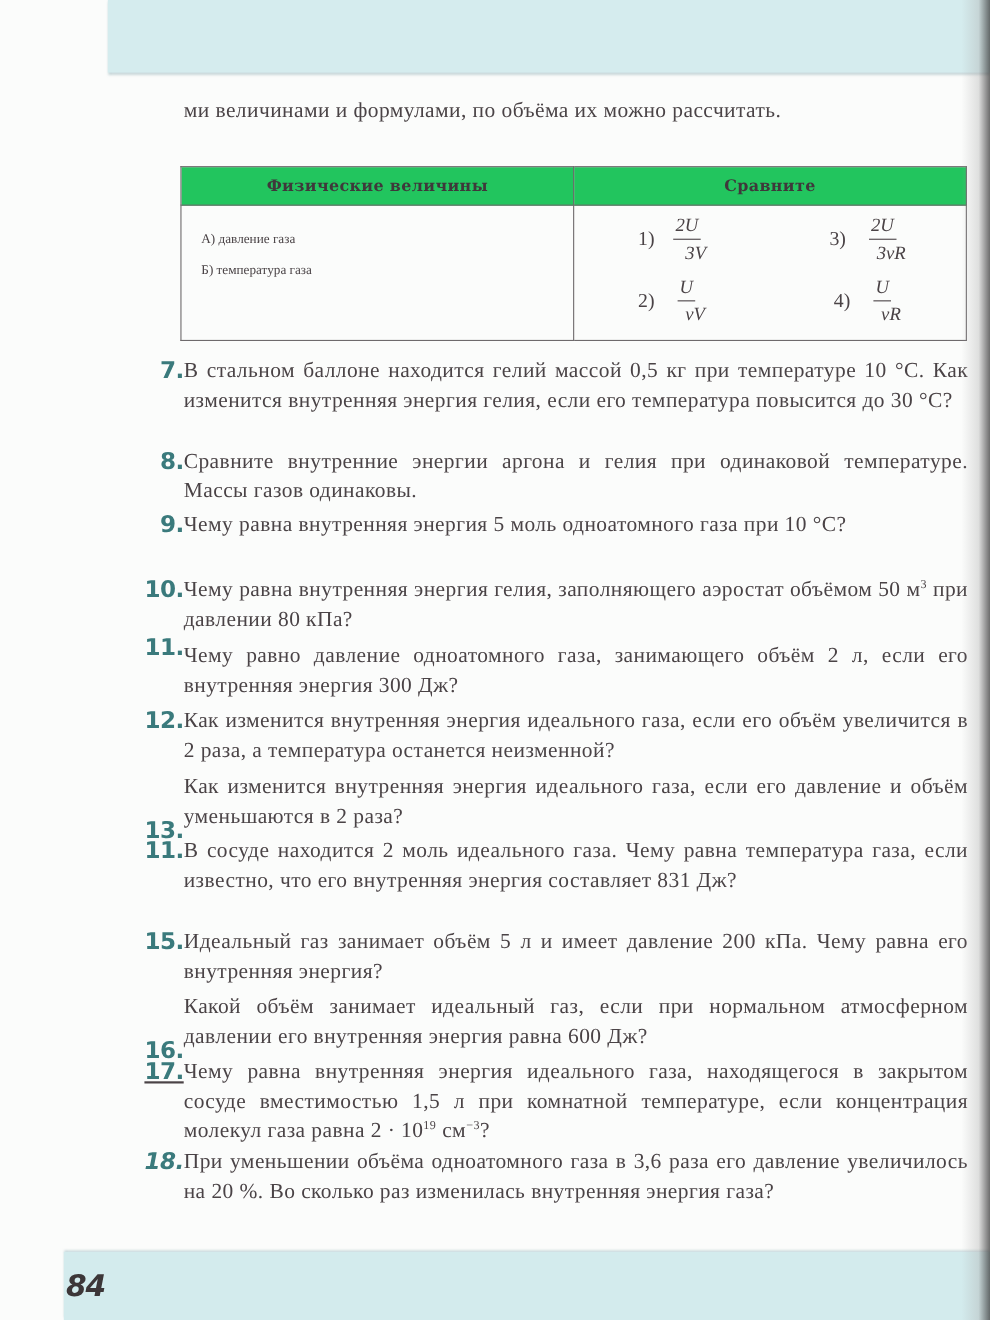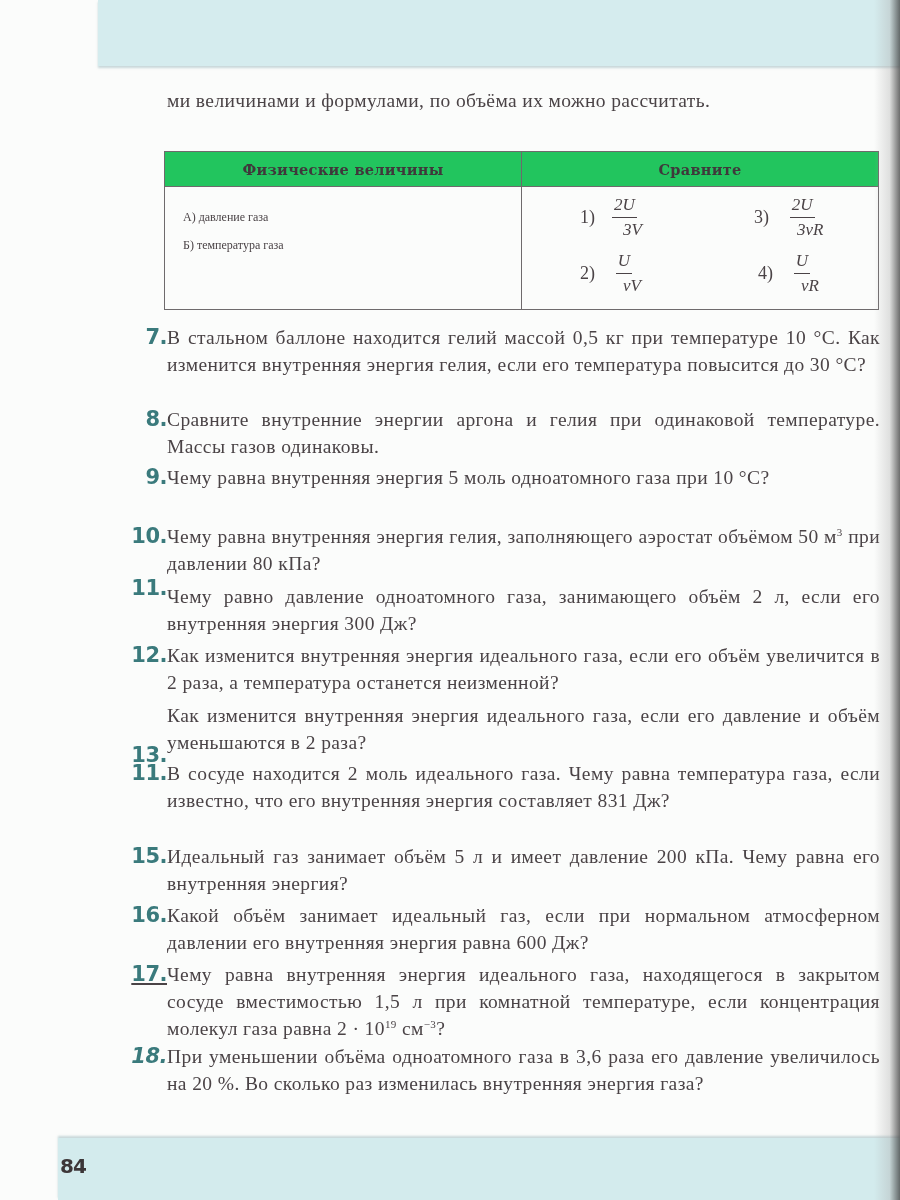--- a/index.html
+++ b/index.html
@@ -32,23 +32,24 @@
       height: 62px;
       background: #d3ebed;
       box-shadow: 0 -2px 2px rgba(150,180,185,0.5);
     }
     .page-number {
       position: absolute;
       left: 60px;
       top: 1154px;
       font-family: "DejaVu Sans", sans-serif;
       font-weight: bold;
-      font-size: 20px;
+      font-size: 27px;
       color: #3c3638;
       letter-spacing: -1px;
+      font-style: italic;
     }
     .right-shadow {
       position: absolute;
       right: 0;
       top: 0;
       width: 26px;
       height: 1200px;
       background: linear-gradient(to right, rgba(255,255,255,0) 0%, rgba(170,170,170,0.35) 60%, rgba(60,60,60,0.75) 100%);
       pointer-events: none;
     }
@@ -275,21 +276,21 @@
   <div class="p-text">В сосуде находится 2 моль идеального газа. Чему равна температура газа, если известно, что его внутренняя энергия составляет 831 Дж?</div>
 </div>
 
 <div class="problem" style="top:843px;">
   <div class="p-num">15.</div>
 </div>
 <div class="p-wrap" style="top:843px;">
   <div class="p-text">Идеальный газ занимает объём 5 л и имеет давление 200 кПа. Чему равна его внутренняя энергия?</div>
 </div>
 
-<div class="problem" style="top:902px;">
+<div class="problem" style="top:942px;">
   <div class="p-num">16.</div>
 </div>
 <div class="p-wrap" style="top:902px;">
   <div class="p-text">Какой объём занимает идеальный газ, если при нормальном атмосферном давлении его внутренняя энергия равна 600 Дж?</div>
 </div>
 
 <div class="problem" style="top:961px;text-decoration:underline;">
   <div class="p-num">17.</div>
 </div>
 <div class="p-wrap" style="top:961px;">

